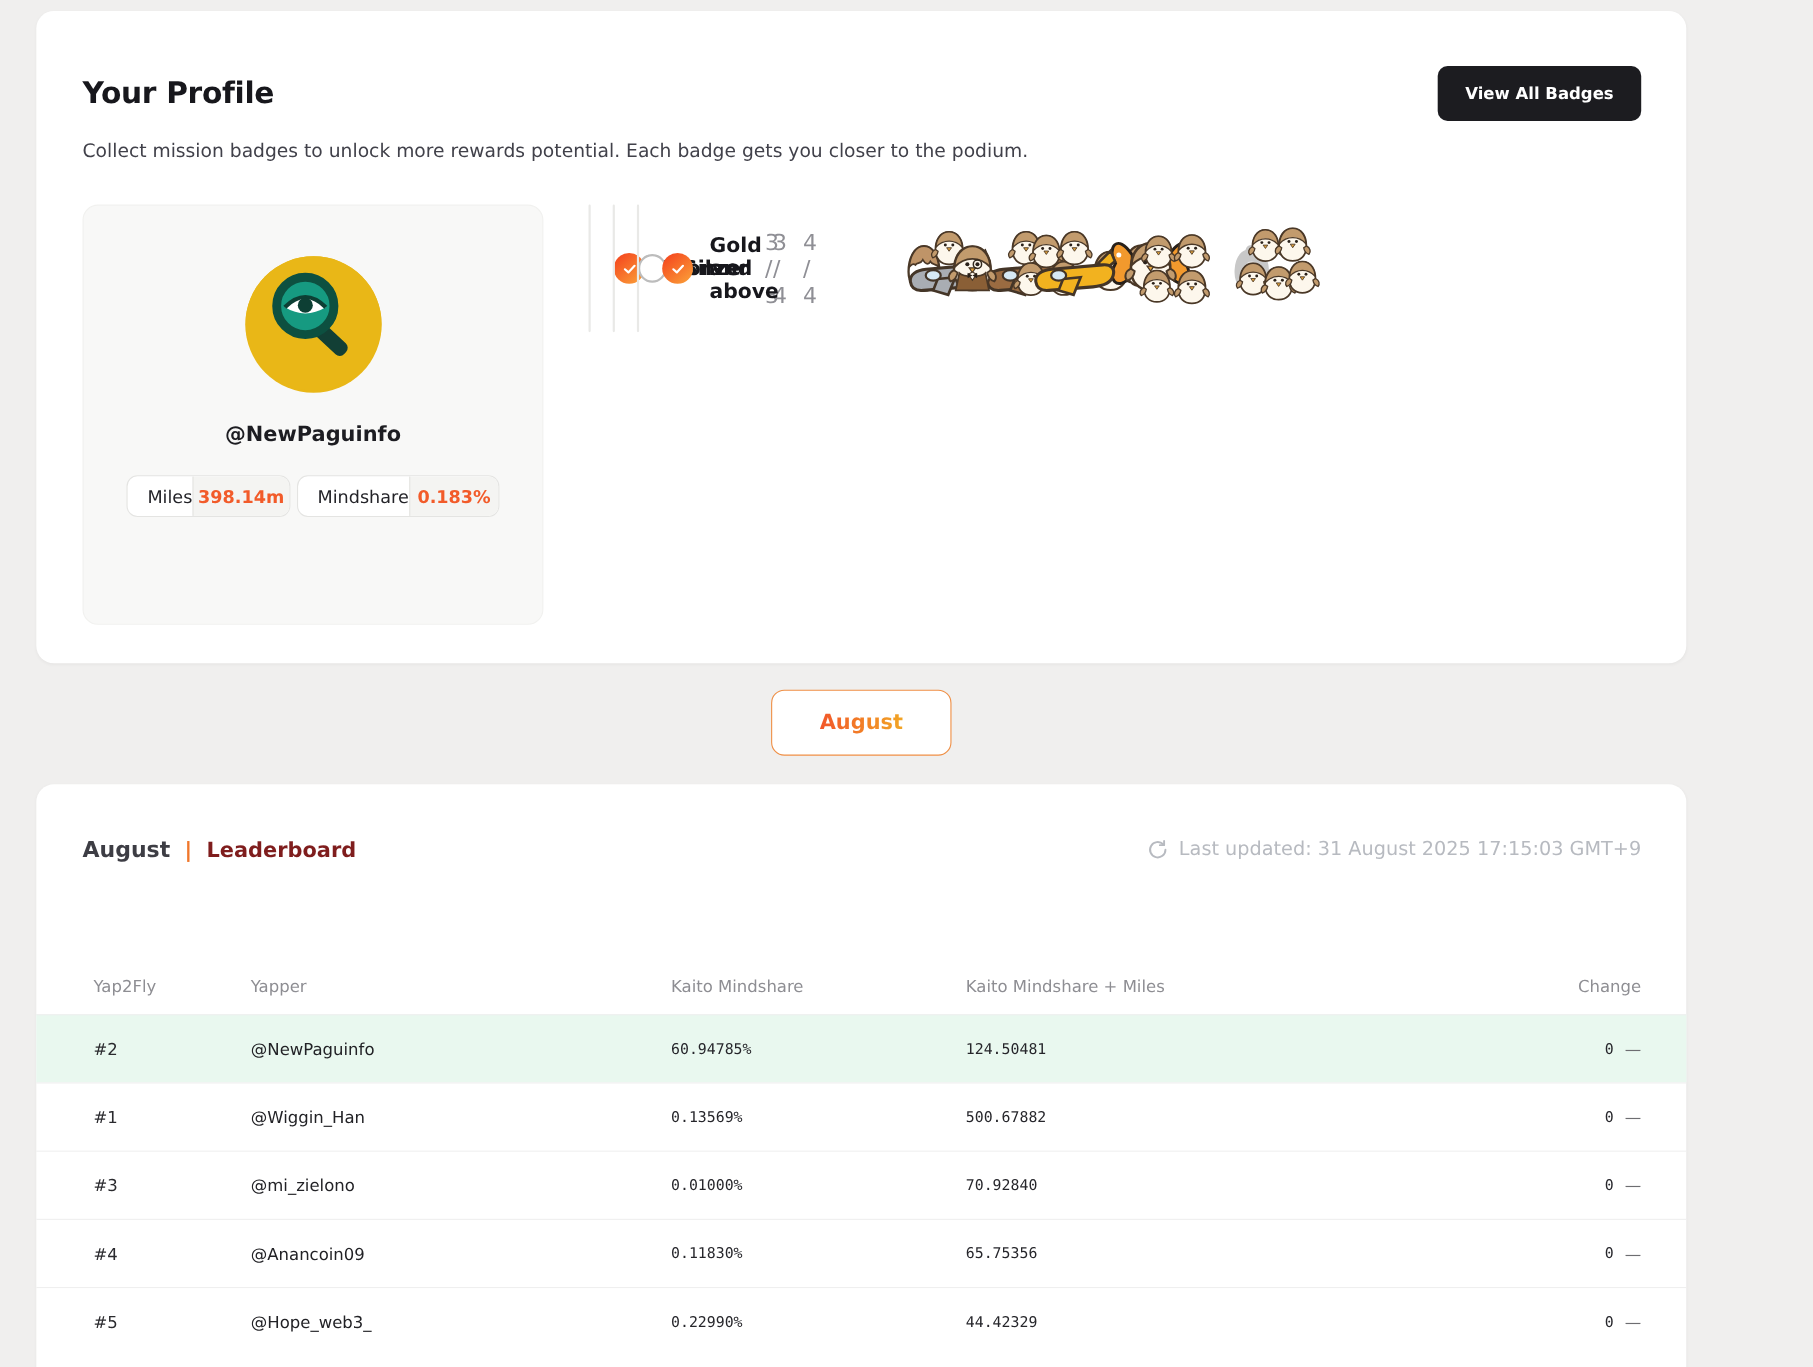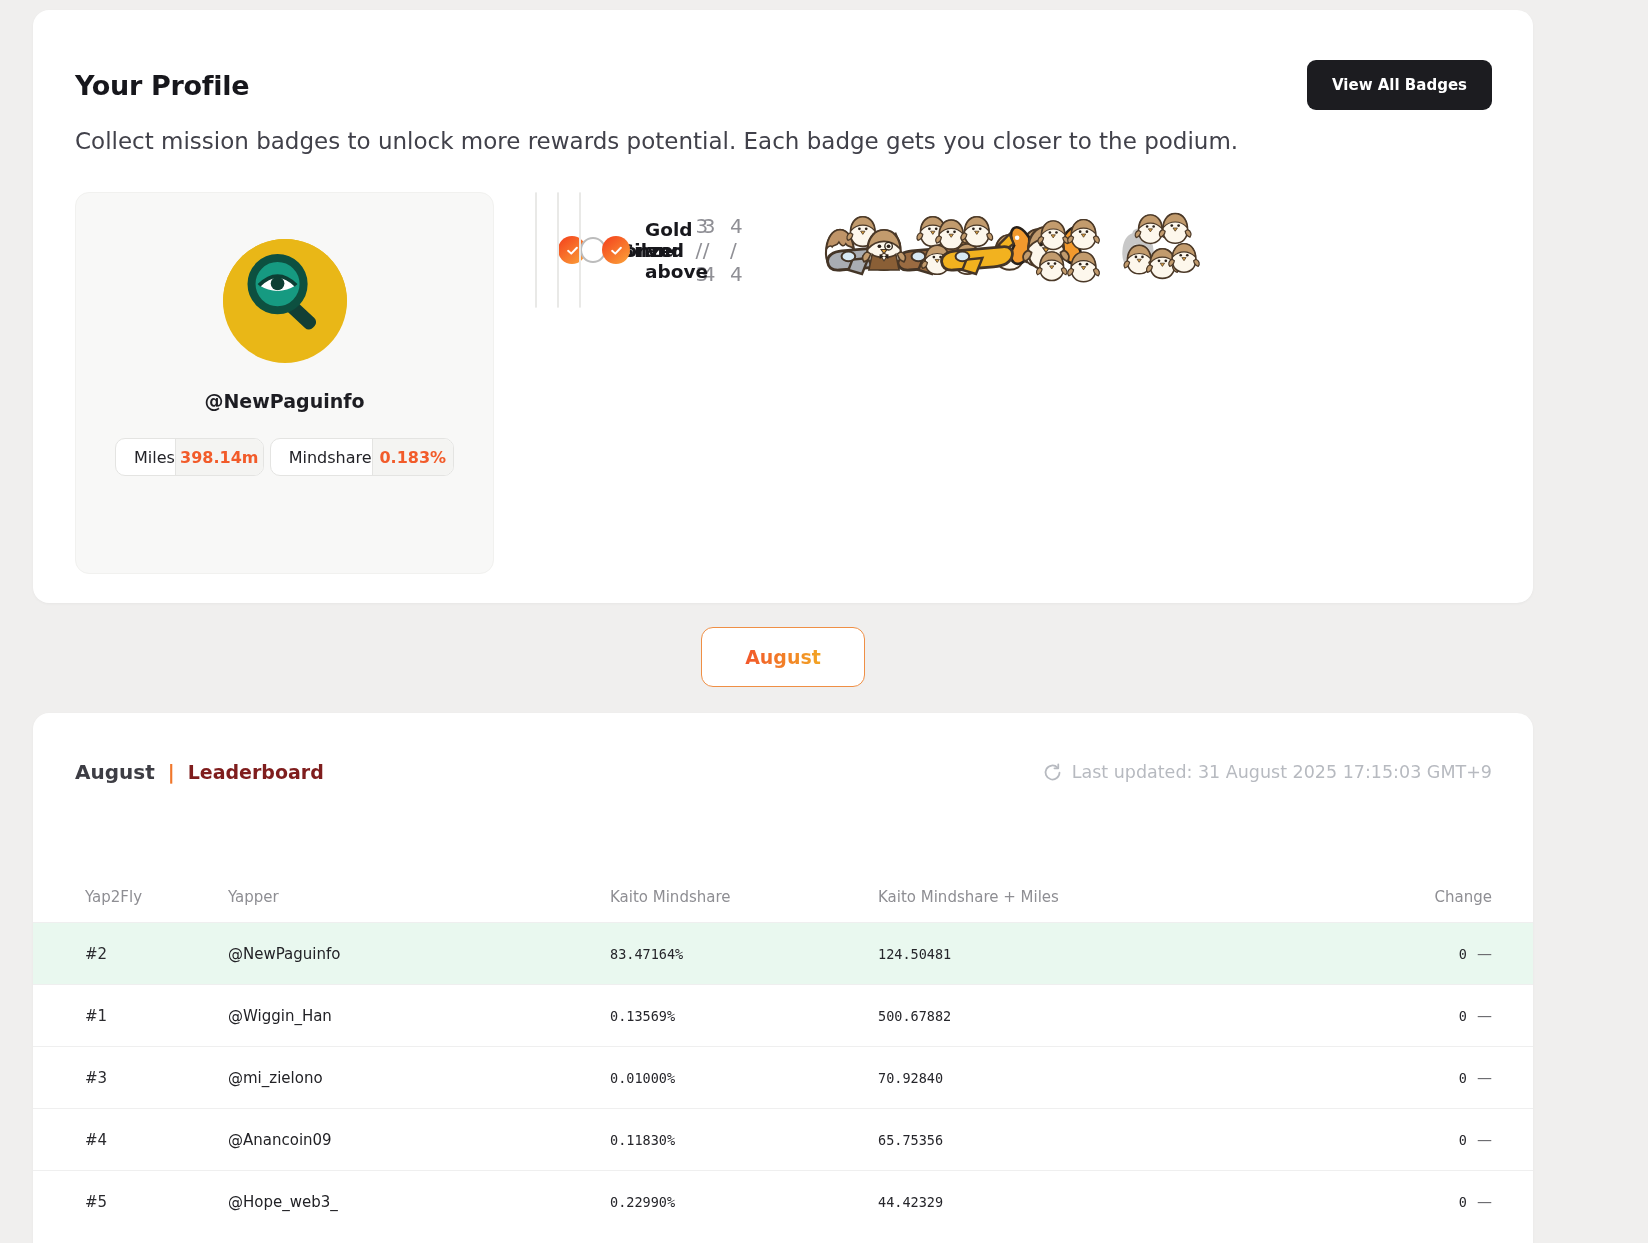--- a/index.html
+++ b/index.html
@@ -16,21 +16,21 @@
   }
   
   .profile-card { height:593px; padding:50px 41px 42px 42px; }
   .pc-header { display:flex; justify-content:space-between; align-items:center; }
   .pc-title { font-size:27px; font-weight:700; color:#17171c; letter-spacing:-.3px; }
   .dark-btn {
     background:#1c1c20; color:#fff; border:none; border-radius:9px;
     font-size:15px; font-weight:600; padding:16px 25px; cursor:pointer;
     font-family:inherit;
   }
-  .pc-subtitle { margin-top:18px; font-size:23px; color:#41414a; }
+  .pc-subtitle { margin-top:18px; font-size:17px; color:#41414a; }
   .pc-content { display:flex; gap:41px; margin-top:38px; }
 
   .user-panel {
     width:419px; height:382px; background:#f8f8f7; border:1px solid #f1f1ef;
     border-radius:14px; display:flex; flex-direction:column; align-items:center;
   }
   .avatar {
     margin-top:46px; width:124px; height:124px; border-radius:50%;
     background:#e9b717; display:flex; align-items:center; justify-content:center;
     overflow:hidden;
@@ -445,21 +445,21 @@
         <span class="col-rank">Yap2Fly</span>
         <span class="col-yapper">Yapper</span>
         <span class="col-mindshare">Kaito Mindshare</span>
         <span class="col-miles">Kaito Mindshare + Miles</span>
         <span class="col-change">Change</span>
       </div>
       <div>
           <div class="lb-row hl">
             <span class="rank">#2</span>
             <span class="yapper">@NewPaguinfo</span>
-            <span class="mono">83.47164%</span>
+            <span class="mono">60.94785%</span>
             <span class="mono">124.50481</span>
             <span class="change-cell">
               <span class="mono">0</span>
               <span class="dash">—</span>
             </span>
           </div>
           <div class="lb-row">
             <span class="rank">#1</span>
             <span class="yapper">@Wiggin_Han</span>
             <span class="mono">0.13569%</span>

